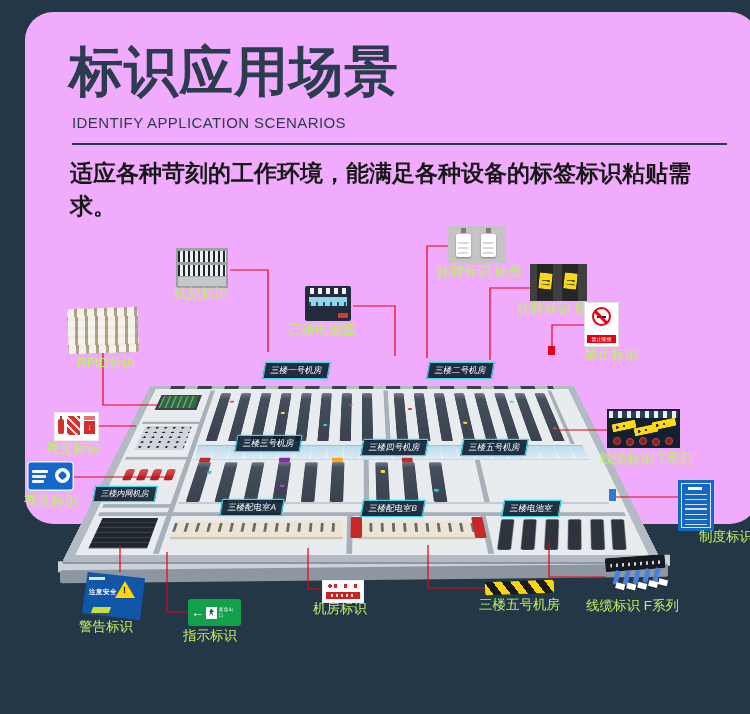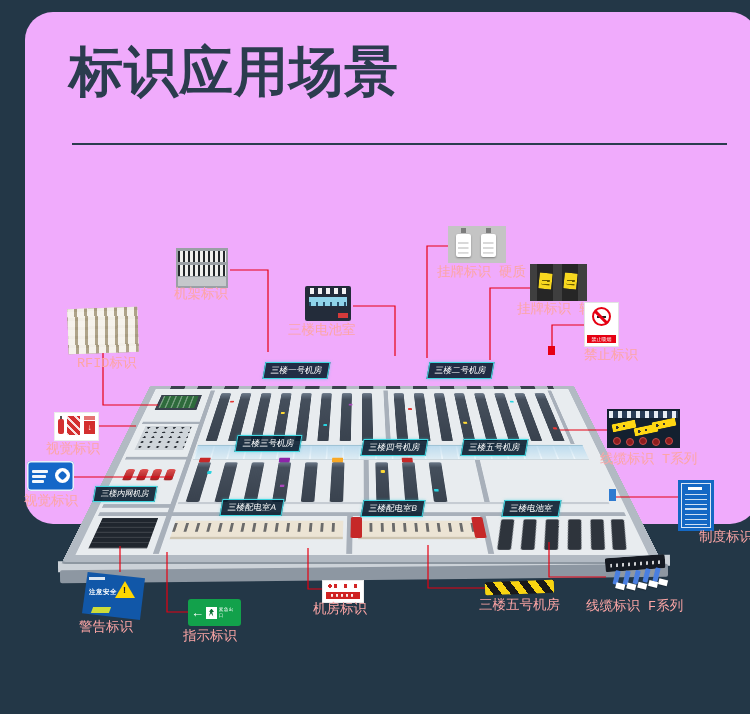--- a/index.html
+++ b/index.html
@@ -33,21 +33,21 @@
   .bat{position:absolute;width:14px;height:48px;background:#2e343c;border-radius:2px;transform:skewX(-14deg);}
   .cyl{position:absolute;width:10px;height:22px;background:linear-gradient(180deg,#e05050,#9f1f1f);border-radius:3px;}
   .base-strip1{position:absolute;left:58px;top:558px;width:612px;height:11px;background:#ccd2d8;transform:rotate(-.6deg);z-index:1;}
   .base-strip2{position:absolute;left:60px;top:567px;width:608px;height:13px;background:#8d97a2;border-radius:2px;transform:rotate(-.6deg);z-index:1;}
 
   
   .lines{position:absolute;left:0;top:0;width:750px;height:714px;pointer-events:none;z-index:4;}
   .room-label{position:absolute;z-index:3;background:rgba(10,30,48,.9);border:1px solid #3fd6e0;color:#fff;
               font-size:8.5px;line-height:1;padding:3px 6px;white-space:nowrap;transform:skewX(-10deg);
               box-shadow:0 0 3px rgba(63,214,224,.55);}
-  .co-label{position:absolute;z-index:5;font-size:13.5px;color:#fca5a5;white-space:nowrap;font-family:Liberation Mono, monospace;}
+  .co-label{position:absolute;z-index:5;font-size:13.5px;color:#bef264;white-space:nowrap;}
   .thumb{position:absolute;z-index:5;}
 
   
   .t-rack{background:#9aa0a5;}
   .t-rack .shelf{position:absolute;left:2px;right:2px;height:11px;background:repeating-linear-gradient(90deg,#23272b 0 2px,#f0f0ee 2px 5px);}
   .t-rack .base{position:absolute;left:2px;right:2px;bottom:2px;height:9px;background:#c5c8cb;}
   .t-flat{background:#232c3a;border-radius:2px;}
   .t-flat .nubs{position:absolute;left:5px;right:5px;top:2px;height:6px;background:repeating-linear-gradient(90deg,#f2f2f2 0 4px,transparent 4px 8px);}
   .t-flat .scr{position:absolute;left:4px;right:4px;top:11px;height:9px;background:#8fd4ea;
                background-image:repeating-linear-gradient(90deg,#27506b 0 2px,transparent 2px 7px);background-size:100% 50%;background-repeat:no-repeat;background-position:0 100%;}
@@ -110,21 +110,23 @@
              background-image:repeating-linear-gradient(90deg,rgba(255,255,255,.8) 0 2px,transparent 2px 6px);background-size:85% 25%;background-repeat:no-repeat;background-position:50% 60%;}
   .cf-cable{position:absolute;width:5px;height:14px;background:#4a7fe0;transform:rotate(18deg);border-radius:1px;}
   .cf-flag{position:absolute;width:9px;height:6px;background:#fff;transform:rotate(18deg);box-shadow:0 1px 1px rgba(0,0,0,.25);}
 </style>
 </head>
 <body>
 
 <div class="canvas">
   <div class="card">
     <div class="title">标识应用场景</div>
+    <div class="subtitle">IDENTIFY APPLICATION SCENARIOS</div>
     <div class="divider"></div>
+    <div class="desc">适应各种苛刻的工作环境，能满足各种设备的标签标识粘贴需求。</div>
   </div>
 
   <div class="base-strip1"></div>
   <div class="base-strip2"></div>
 
   <div class="plan3d">
     <div class="plan">
       <div class="floor"></div>
       <div class="vents"></div>
 

